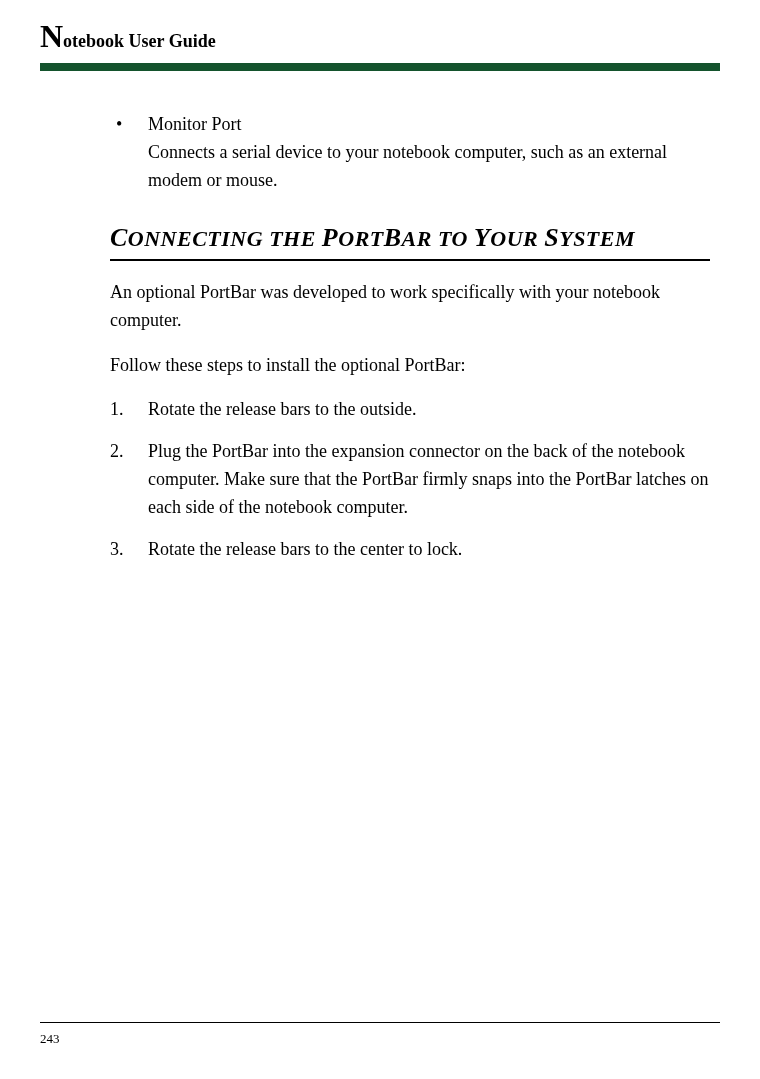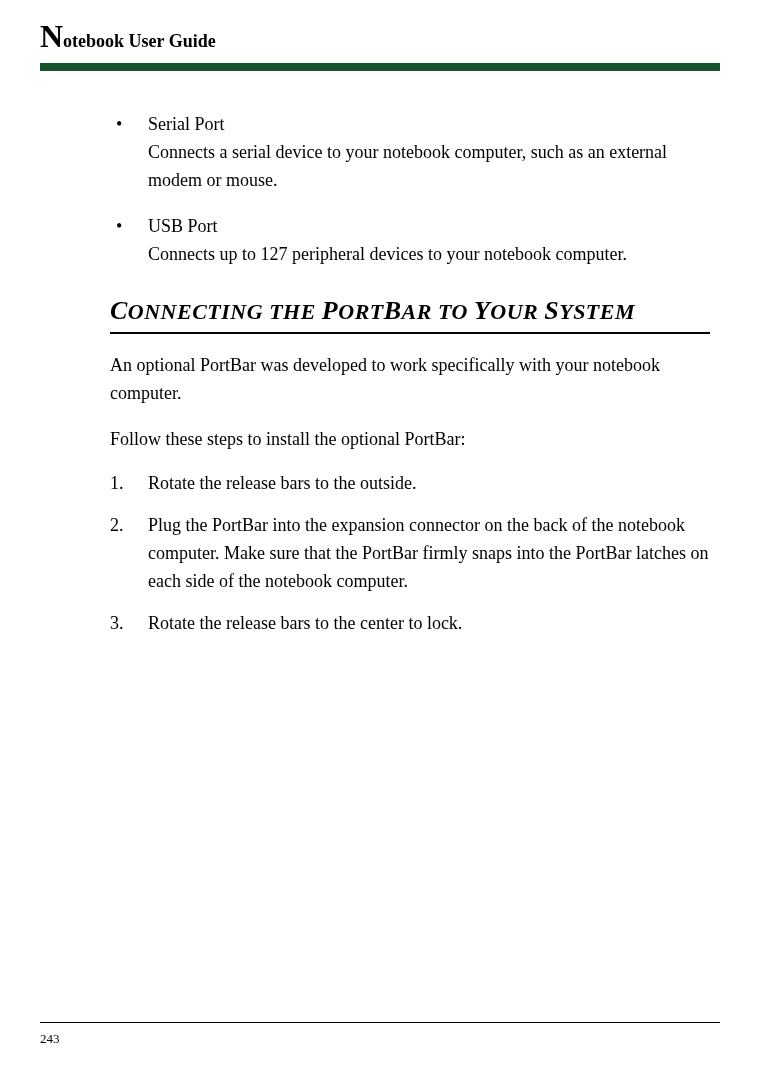--- a/index.html
+++ b/index.html
@@ -106,26 +106,22 @@
 <div class="header">
   <span class="header-title">
     <span class="dropcap">N</span><span>otebook User Guide</span>
   </span>
 </div>
 
 <div class="content">
 
   <ul class="bullets">
     <li>
-      <span class="item-title">Serial Port</span>
+      <span class="item-title">Monitor Port</span>
       <span>Connects a serial device to your notebook computer, such as an external modem or mouse.</span>
-    </li>
-    <li>
-      <span class="item-title">USB Port</span>
-      <span>Connects up to 127 peripheral devices to your notebook computer.</span>
     </li>
   </ul>
 
   <div class="section-heading-wrap">
     <span class="section-heading">
       <span class="big">C</span><span>ONNECTING THE </span><span class="big">P</span><span>ORT</span><span class="big">B</span><span>AR TO </span><span class="big">Y</span><span>OUR </span><span class="big">S</span><span>YSTEM</span>
     </span>
   </div>
 
   <p class="para">An optional PortBar was developed to work specifically with your notebook computer.</p>

